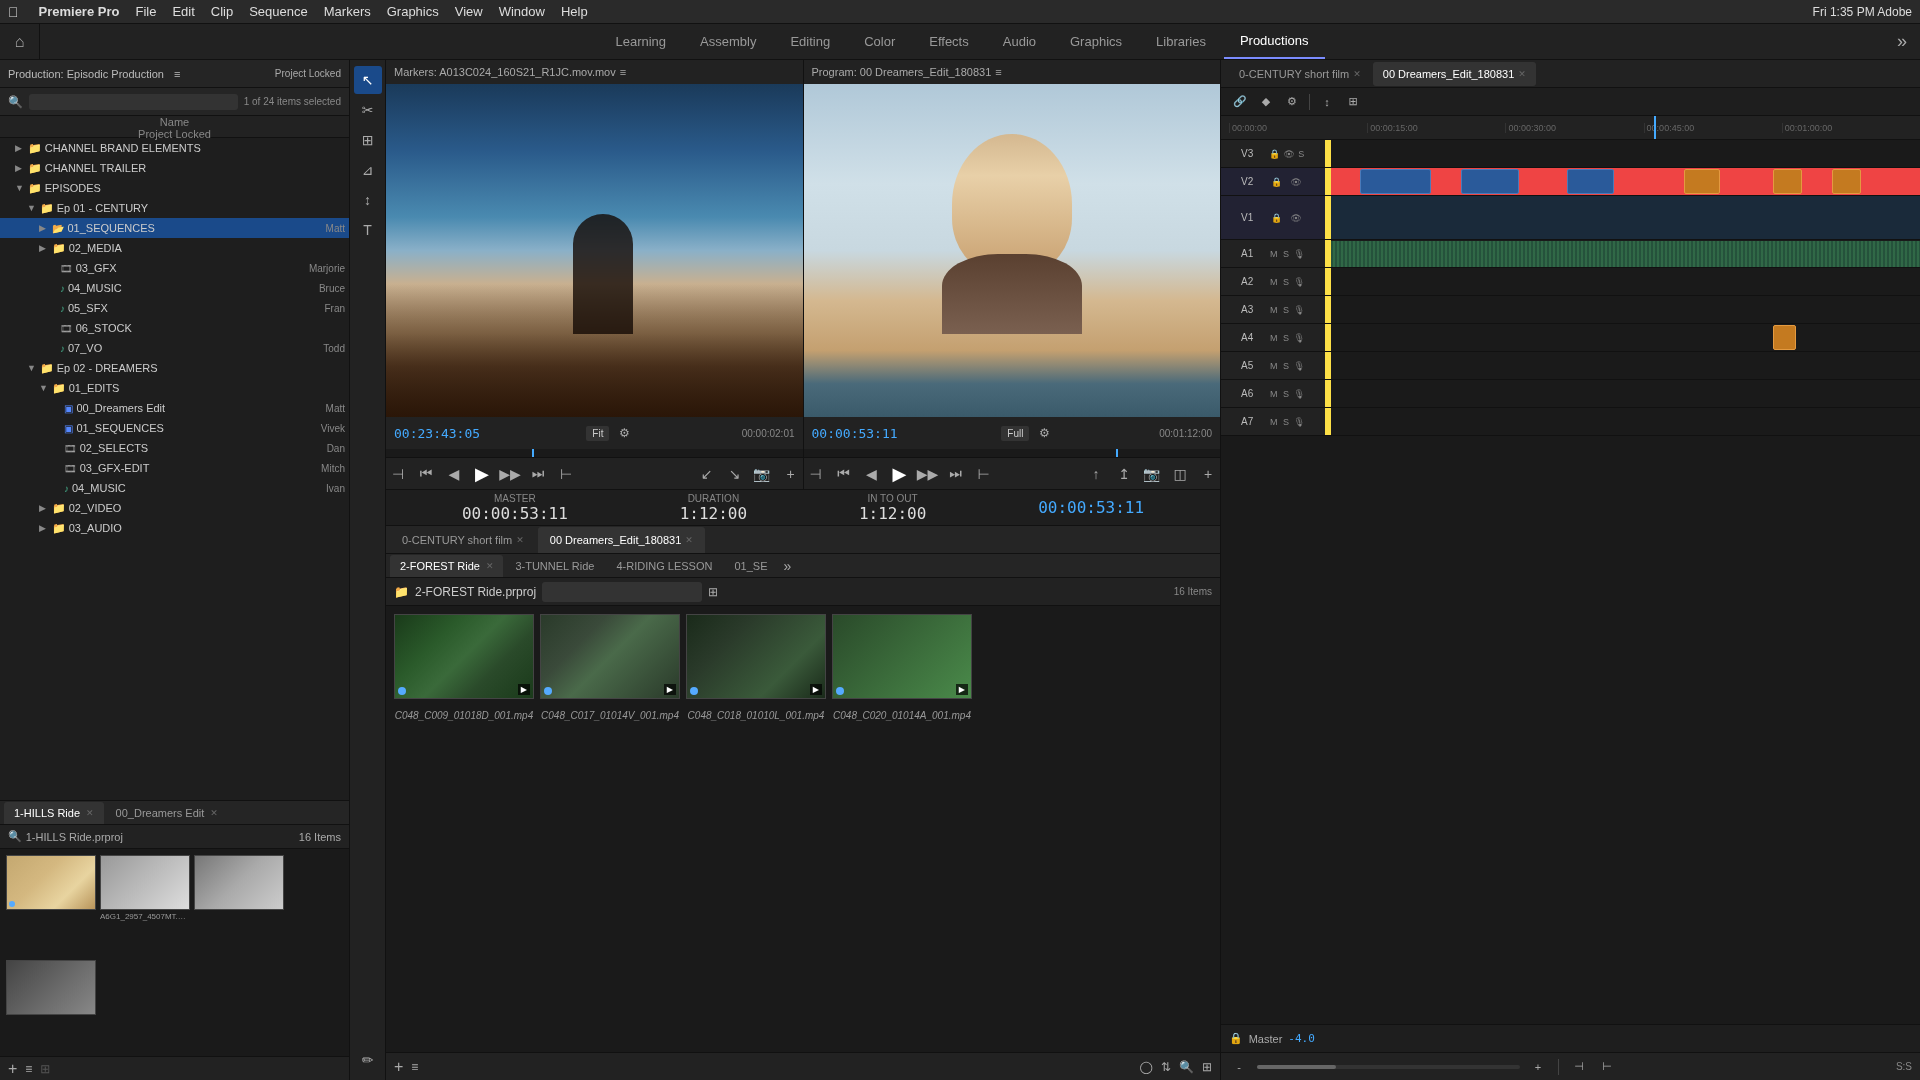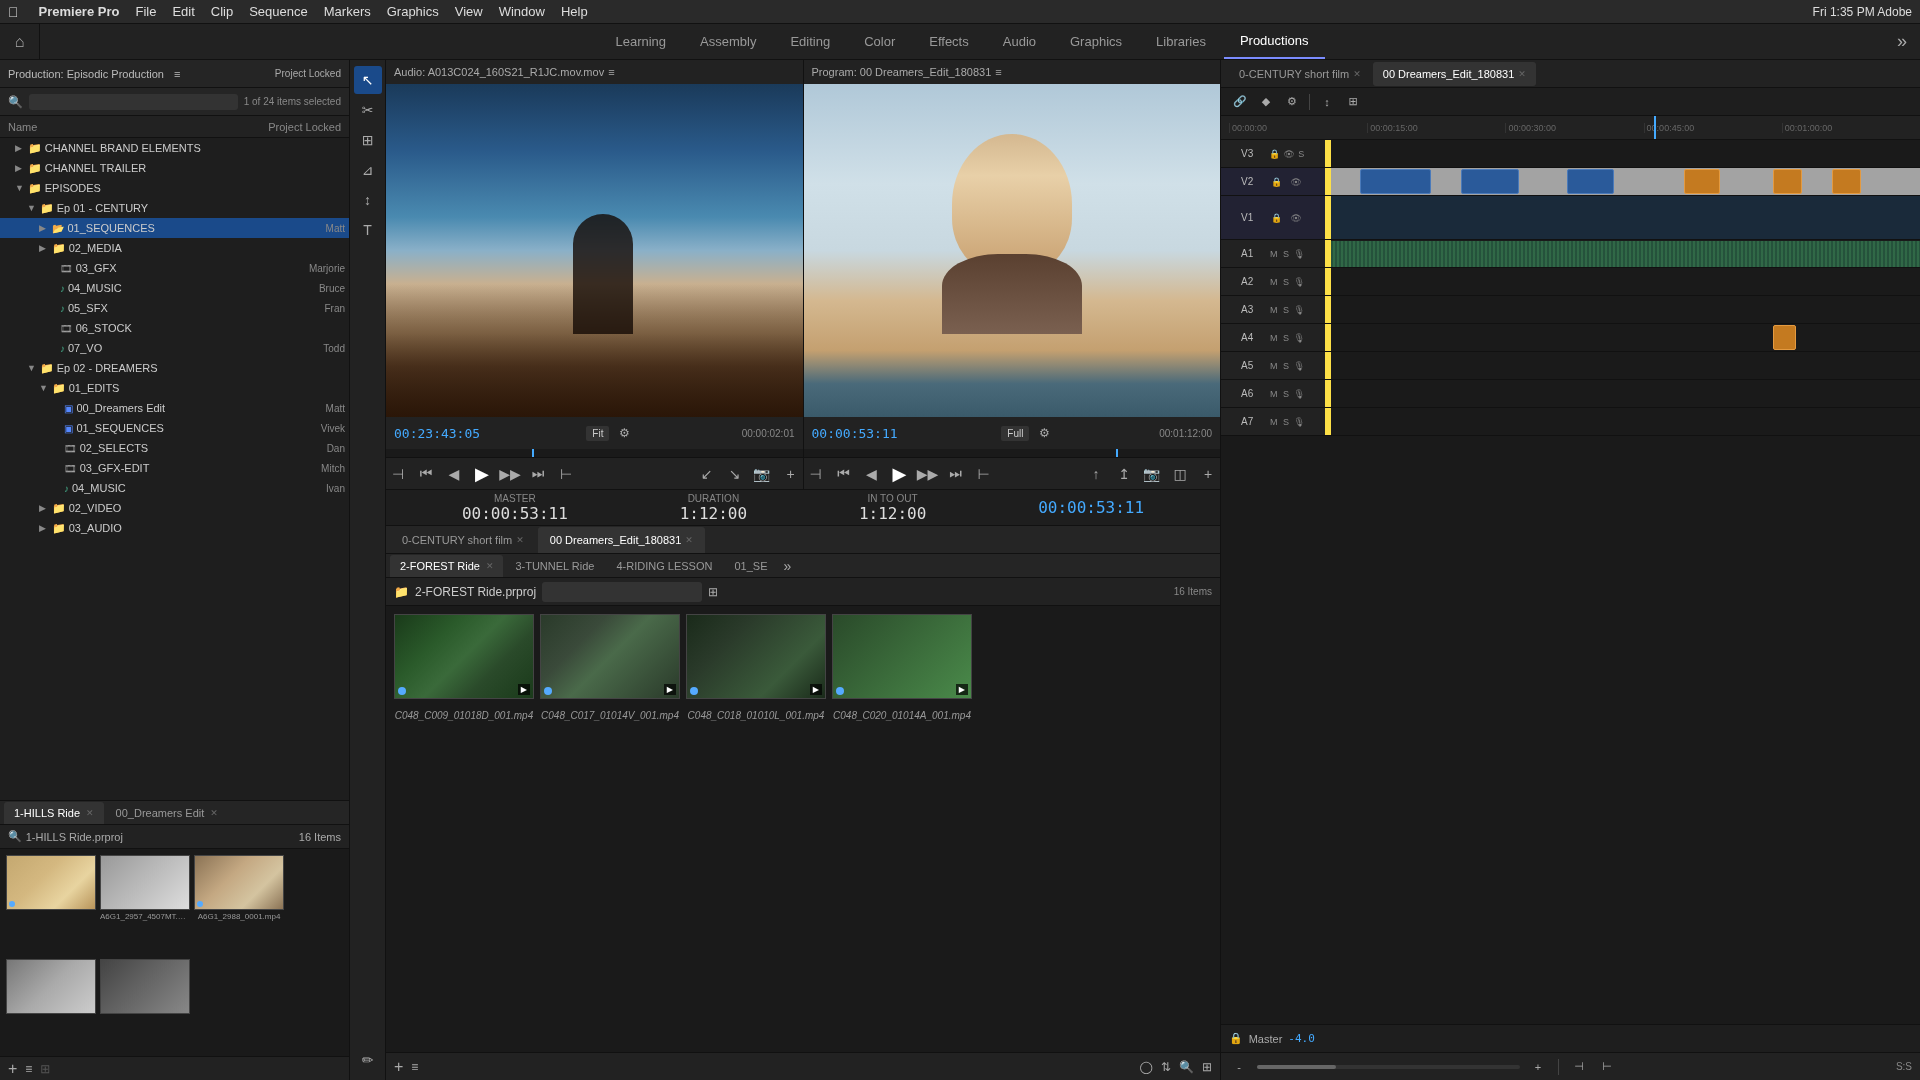--- a/index.html
+++ b/index.html
@@ -134,20 +134,21 @@
 
     .project-col-headers {
       height: 22px;
       background: #222;
       display: flex;
       align-items: center;
       padding: 0 8px;
       font-size: 11px;
       color: #888;
       border-bottom: 1px solid #111;
+      flex-direction: column;
     }
     .col-name { flex: 1; }
     .col-locked { color: #888; }
 
     .project-tree {
       flex: 1;
       overflow-y: auto;
       font-size: 11px;
     }
     .tree-item {
@@ -930,27 +931,20 @@
             <div class="thumb-label"></div>
           </div>
 
           <div class="thumb-item">
             <div class="thumb-img" style="background:#888;">
               <div style="width:100%;height:100%;background:linear-gradient(135deg,#999 0%,#bbb 50%,#ddd 100%);"></div>
             </div>
             <div class="thumb-label" style="font-size:8px;">A6G1_2957_4507MT.mp4</div>
           </div>
 
-          <div class="thumb-item">
-            <div class="thumb-img">
-              <div class="thumb-gradient-brown"></div>
-              <span class="thumb-dot"></span>
-            </div>
-            <div class="thumb-label" style="font-size:8px;">A6G1_2988_0001.mp4</div>
-          </div>
 
           <div class="thumb-item">
             <div class="thumb-img">
               <div style="width:100%;height:100%;background:linear-gradient(135deg,#777 0%,#aaa 50%,#ccc 100%);"></div>
             </div>
             <div class="thumb-label"></div>
           </div>
 
           <div class="thumb-item" style="width:90px; flex-direction:row; flex-wrap:wrap;">
             <div class="thumb-img" style="width:90px;height:55px;background:#555;">
@@ -977,21 +971,21 @@
     <div class="tool-btn">T</div>
     <div class="tool-btn" style="margin-top:auto;">✏</div>
   </div>
 
   <div class="middle-panel">
 
     <div class="monitors-row">
 
       <div class="monitor">
         <div class="monitor-header">
-          <span>Audio: A013C024_160S21_R1JC.mov.mov</span>
+          <span>Markers: A013C024_160S21_R1JC.mov.mov</span>
           <span>≡</span>
         </div>
         <div class="monitor-video">
           <div class="video-bg-brooklyn">
 
             <div style="position:absolute;bottom:0;left:0;right:0;height:40%;background:linear-gradient(0deg,rgba(40,20,5,0.9) 0%,rgba(60,40,15,0.5) 50%,transparent 100%);"></div>
 
             <div style="position:absolute;bottom:25%;left:45%;width:60px;height:120px;background:rgba(20,10,5,0.8);border-radius:30px 30px 0 0;"></div>
           </div>
         </div>
@@ -1206,21 +1200,21 @@
 
         <div class="track-row">
           <div class="track-controls">
             <span class="track-name">V3</span>
             <div class="track-btn">🔒</div>
             <div class="track-btn">👁</div>
             <div class="track-btn">S</div>
           </div>
         </div>
 
-        <div class="track-row" style="background:#a3a3a3;">
+        <div class="track-row" style="background:#ef4444;">
           <div class="track-controls" style="background:#223;">
             <span class="track-name">V2</span>
             <div class="track-btn">🔒</div>
             <div class="track-btn">👁</div>
           </div>
           <div class="track-content">
             <div class="clip clip-blue" style="left:5%;width:12%;"></div>
             <div class="clip clip-blue" style="left:22%;width:10%;"></div>
             <div class="clip clip-blue" style="left:40%;width:8%;"></div>
             <div class="clip clip-orange" style="left:60%;width:6%;"></div>

